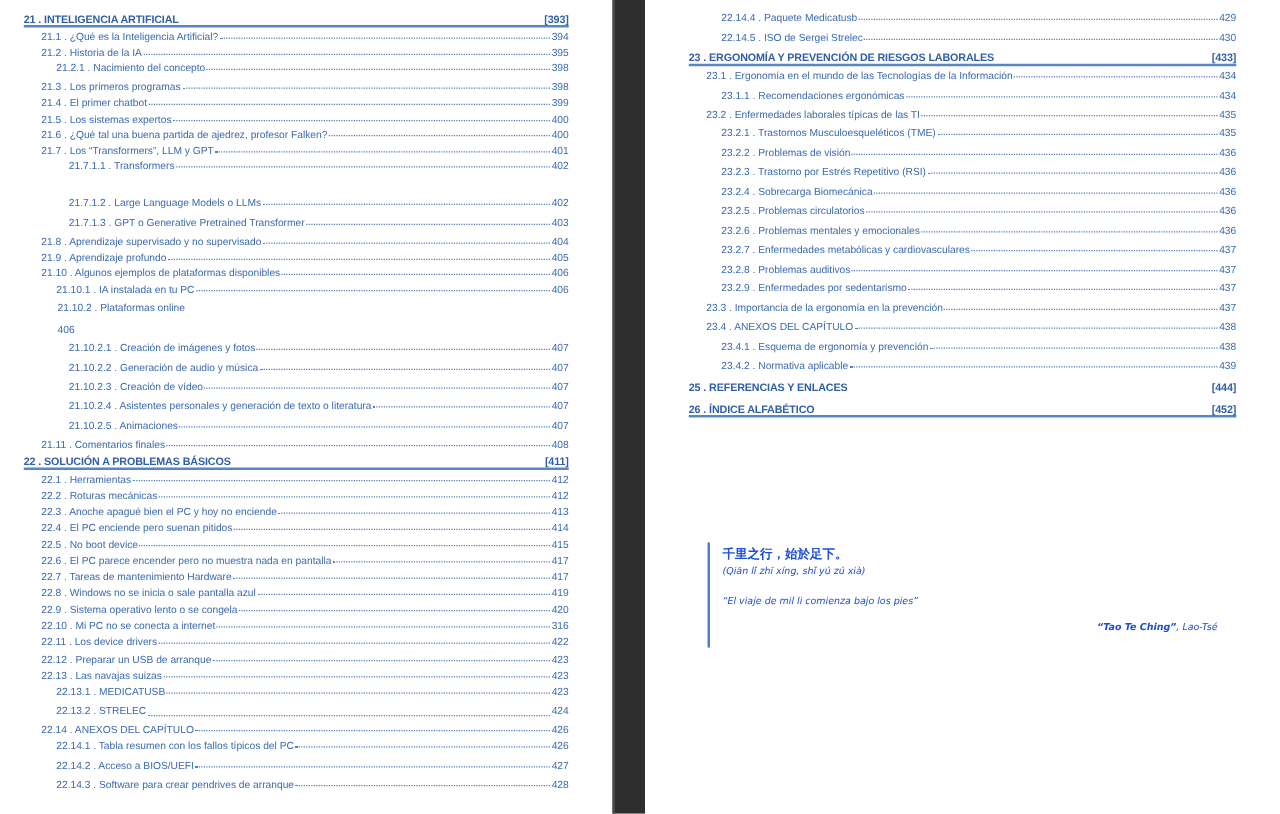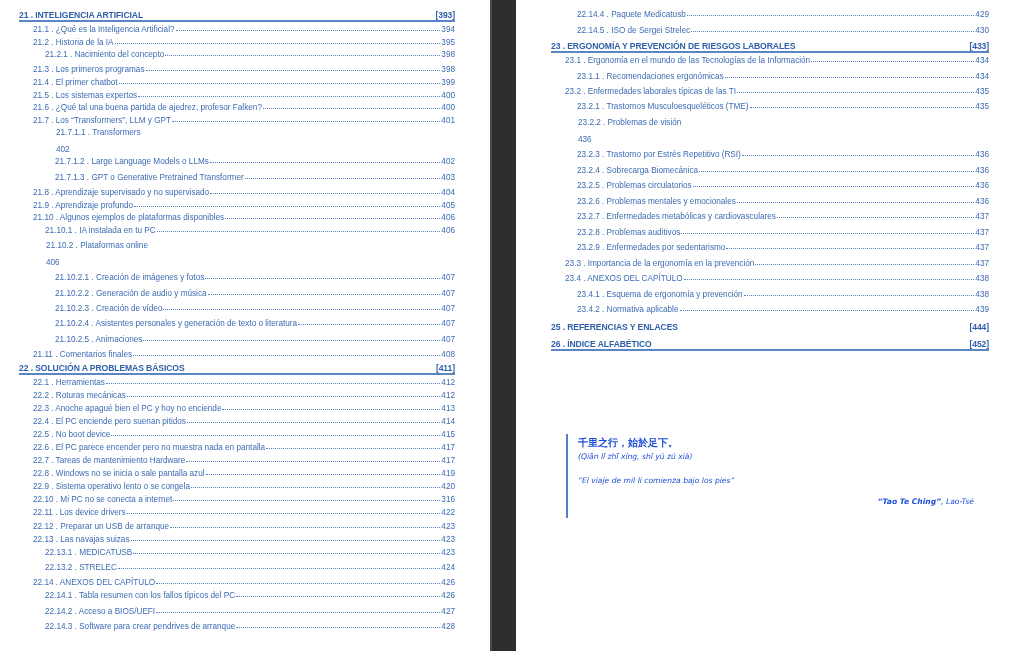--- a/index.html
+++ b/index.html
@@ -98,21 +98,21 @@
         <div class="entry l1" style="margin-bottom: 2.6px;">
           <span class="label">21.6 . ¿Qué tal una buena partida de ajedrez, profesor Falken?</span>
           <span class="dots"></span>
           <span class="pg">400</span>
         </div>
         <div class="entry l1" style="margin-bottom: 2.6px;">
           <span class="label">21.7 . Los “Transformers”, LLM y GPT</span>
           <span class="dots"></span>
           <span class="pg">401</span>
         </div>
-        <div class="entry l3" style="margin-bottom: 2px; flex-direction: column;">
+        <div class="entry l3" style="margin-bottom: 20px;">
           <span class="label">21.7.1.1 . Transformers</span>
           <span class="dots"></span>
           <span class="pg">402</span>
         </div>
         <div class="entry l3" style="margin-bottom: 5.3px;">
           <span class="label">21.7.1.2 . Large Language Models o LLMs</span>
           <span class="dots"></span>
           <span class="pg">402</span>
         </div>
         <div class="entry l3" style="margin-bottom: 5.3px;">
@@ -244,21 +244,21 @@
         <div class="entry l1" style="margin-bottom: 3.1px;">
           <span class="label">22.13 . Las navajas suizas</span>
           <span class="dots"></span>
           <span class="pg">423</span>
         </div>
         <div class="entry l2" style="margin-bottom: 5.3px;">
           <span class="label">22.13.1 . MEDICATUSB</span>
           <span class="dots"></span>
           <span class="pg">423</span>
         </div>
-        <div class="entry l2" style="margin-bottom: 5.3px;">
+        <div class="entry l2" style="margin-bottom: 5.3px; align-items: flex-end;">
           <span class="label">22.13.2 . STRELEC</span>
           <span class="dots"></span>
           <span class="pg">424</span>
         </div>
         <div class="entry l1" style="margin-bottom: 3.1px;">
           <span class="label">22.14 . ANEXOS DEL CAPÍTULO</span>
           <span class="dots"></span>
           <span class="pg">426</span>
         </div>
         <div class="entry l2" style="margin-bottom: 5.3px;">
@@ -314,21 +314,21 @@
         <div class="entry l1" style="margin-bottom: 5.4px;">
           <span class="label">23.2 . Enfermedades laborales típicas de las TI</span>
           <span class="dots"></span>
           <span class="pg">435</span>
         </div>
         <div class="entry l2" style="margin-bottom: 5.5px;">
           <span class="label">23.2.1 . Trastornos Musculoesqueléticos (TME)</span>
           <span class="dots"></span>
           <span class="pg">435</span>
         </div>
-        <div class="entry l2" style="margin-bottom: 5.5px; flex-direction: column;">
+        <div class="entry l2" style="margin-bottom: 5.5px;">
           <span class="label">23.2.2 . Problemas de visión</span>
           <span class="dots"></span>
           <span class="pg">436</span>
         </div>
         <div class="entry l2" style="margin-bottom: 5.5px;">
           <span class="label">23.2.3 . Trastorno por Estrés Repetitivo (RSI)</span>
           <span class="dots"></span>
           <span class="pg">436</span>
         </div>
         <div class="entry l2" style="margin-bottom: 5.5px;">

